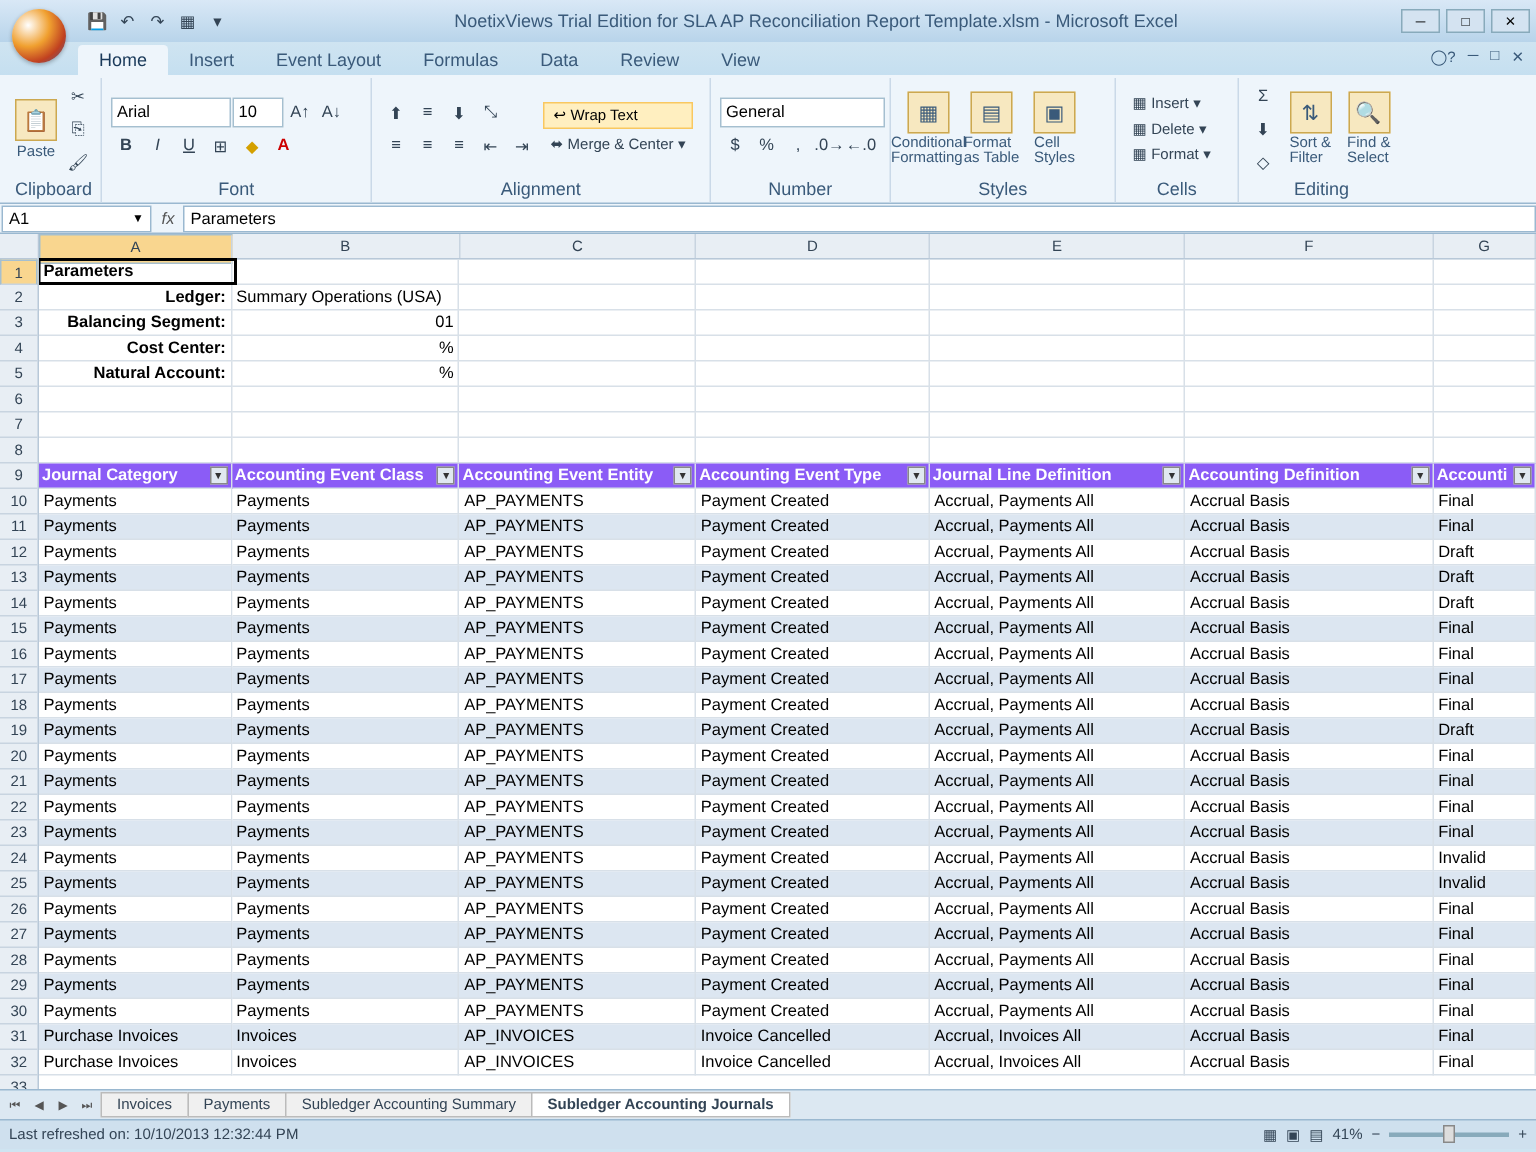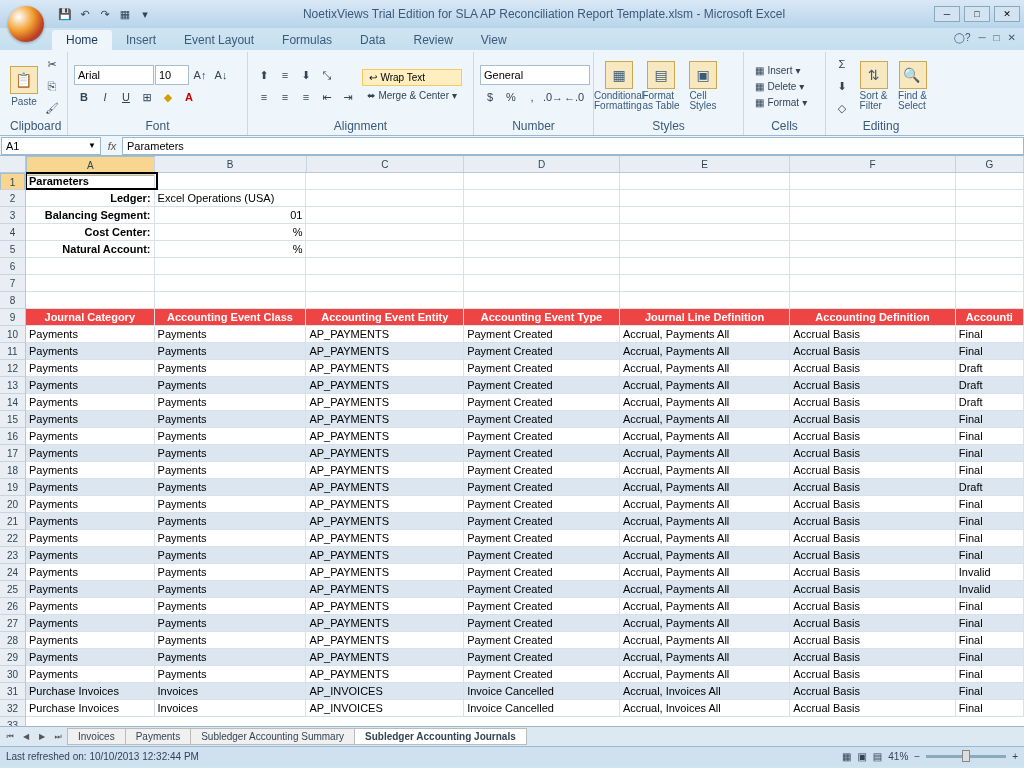--- a/index.html
+++ b/index.html
@@ -50,21 +50,21 @@
 .colhdrs { height: 17px; display: flex; background: #e8eef4; border-bottom: 1px solid #b8c8d8; }
 .colhdr { border-right: 1px solid #c8d4e0; font-size: 10px; text-align: center; line-height: 17px; color: #345; }
 .colhdr.sel { background: #f9d68f; }
 .cells { position: relative; }
 .cellrow { display: flex; height: 17px; }
 .cell { border-right: 1px solid #d8e0e8; border-bottom: 1px solid #d8e0e8; font-size: 11px; padding: 0 3px; overflow: hidden; white-space: nowrap; line-height: 17px; }
 .cell.bold { font-weight: bold; }
 .cell.right { text-align: right; }
 .active-cell { position: absolute; border: 2px solid black; pointer-events: none; }
 .banner { position: absolute; font-family: Arial; font-size: 36px; color: #000; }
-.tblhdr { background: #ef4444; color: white; font-weight: bold; display: flex; align-items: center; justify-content: space-between; padding: 0 2px; flex-direction: column; }
+.tblhdr { background: #8b5cf6; color: white; font-weight: bold; display: flex; align-items: center; justify-content: space-between; padding: 0 2px; }
 .fbtn { width: 12px; height: 12px; background: #e0e8f0; border: 1px solid #888; font-size: 7px; display: flex; align-items: center; justify-content: center; color: #333; }
 .band1 { background: #dce6f1; }
 .band0 { background: #ffffff; }
 
 
 .sheetbar { height: 20px; background: #dce8f2; border-top: 1px solid #9ab8d0; display: flex; align-items: center; font-size: 10px; }
 .nav-btns { display: flex; padding: 0 2px; }
 .nav-btn { width: 16px; height: 16px; display: flex; align-items: center; justify-content: center; cursor: pointer; font-size: 8px; color: #555; }
 .sheettab { padding: 2px 10px; background: #f0f0f0; border: 1px solid #bbb; cursor: pointer; color: #345; margin-left: -1px; }
 .sheettab.active { background: white; font-weight: bold; }
@@ -312,21 +312,21 @@
           <div class="cell bold" style="width: 132px;">Parameters</div>
           <div class="cell" style="width: 156px;"></div>
           <div class="cell" style="width: 162px;"></div>
           <div class="cell" style="width: 160px;"></div>
           <div class="cell" style="width: 175px;"></div>
           <div class="cell" style="width: 170px;"></div>
           <div class="cell" style="width: 70px;"></div>
         </div>
         <div class="cellrow">
           <div class="cell bold right" style="width: 132px;">Ledger:</div>
-          <div class="cell" style="width: 156px;">Excel Operations (USA)</div>
+          <div class="cell" style="width: 156px;">Summary Operations (USA)</div>
           <div class="cell" style="width: 162px;"></div>
           <div class="cell" style="width: 160px;"></div>
           <div class="cell" style="width: 175px;"></div>
           <div class="cell" style="width: 170px;"></div>
           <div class="cell" style="width: 70px;"></div>
         </div>
         <div class="cellrow">
           <div class="cell bold right" style="width: 132px;">Balancing Segment:</div>
           <div class="cell right" style="width: 156px;">01</div>
           <div class="cell" style="width: 162px;"></div>

